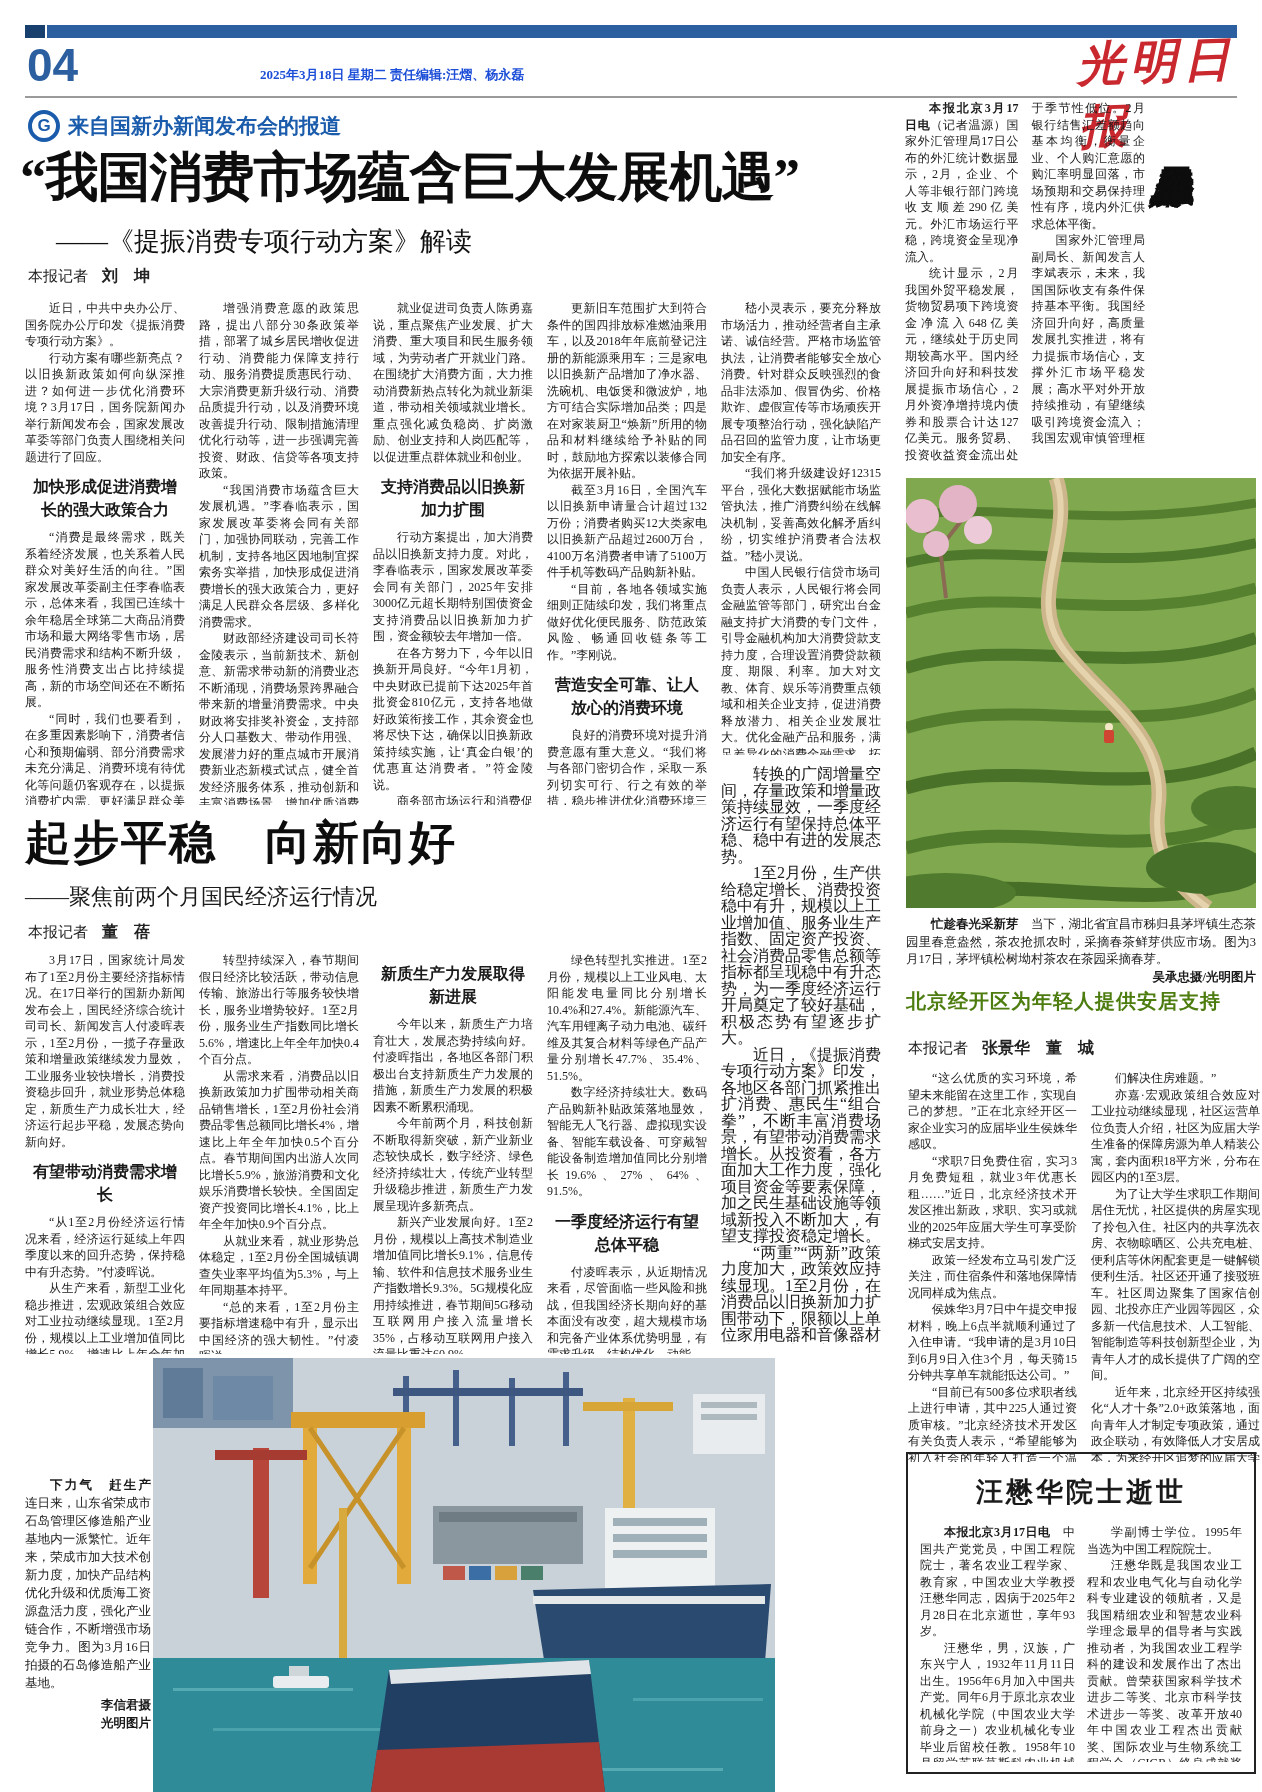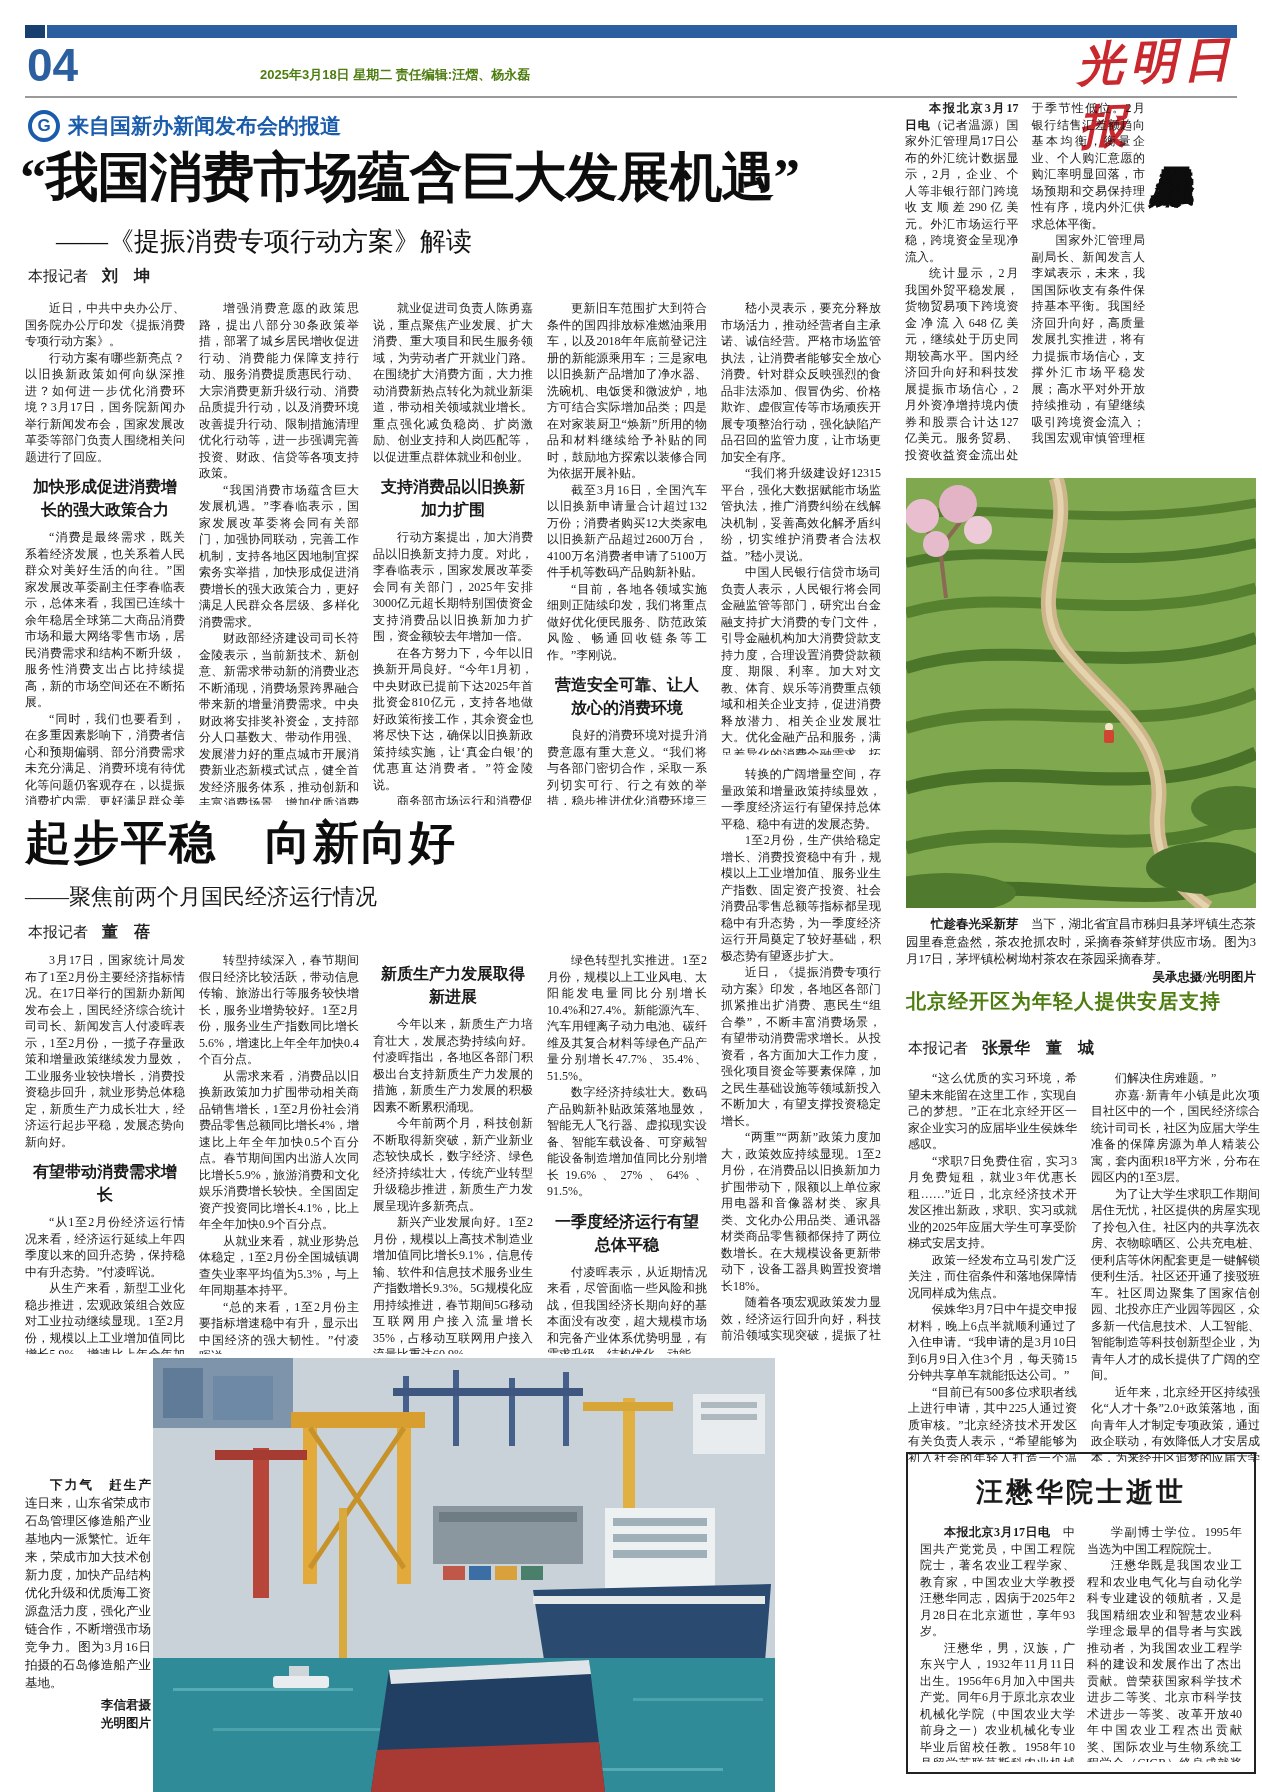--- a/index.html
+++ b/index.html
@@ -6,22 +6,22 @@
   #page{position:relative;width:1262px;height:1792px;background:#ffffff;overflow:hidden;
         font-family:"Liberation Serif","DejaVu Serif",serif;color:#1a1a1a;}
   .abs{position:absolute;}
   
   .topbar-sq{left:25px;top:25px;width:20px;height:13px;background:#17406e;}
   .topbar{left:47px;top:25px;width:1190px;height:13px;background:#2c5f9f;}
   .pageno{left:27px;top:38px;font-family:"Liberation Sans",sans-serif;font-weight:bold;
           font-size:46px;color:#2c5f9f;}
   .section{left:102px;top:36px;font-family:"Liberation Sans",sans-serif;font-weight:bold;
            font-size:44px;color:#1f5aa8;letter-spacing:5px;}
-  .dateline{left:260px;top:66px;font-family:Liberation Sans, sans-serif;font-size:13px;
-            font-weight:bold;color:#4d7c0f;}
+  .dateline{left:260px;top:66px;font-family:Liberation Serif, serif;font-size:13px;
+            font-weight:bold;color:#1d4ed8;}
   .masthead{left:1078px;top:30px;font-size:47px;color:#c9282e;font-weight:bold;
             font-style:italic;letter-spacing:6px;transform:rotate(-2deg);}
   .headrule{left:25px;top:96px;width:1212px;height:2px;background:#9a9a9a;}
   
   .kicker{left:28px;top:110px;display:flex;align-items:center;gap:8px;}
   .kicker-icon{display:inline-block;width:24px;height:24px;border:4px solid #1a5cab;border-radius:50%;
                color:#1a5cab;font-family:"Liberation Sans",sans-serif;font-weight:bold;font-size:17px;
                line-height:24px;text-align:center;}
   .kicker-text{font-family:"Liberation Sans",sans-serif;font-weight:bold;font-size:21px;color:#1a5cab;}
   .lead-headline{left:20px;top:142px;width:862px;font-size:53px;font-weight:bold;letter-spacing:-1px;
@@ -56,21 +56,21 @@
   .ship-photo{left:153px;top:1358px;width:622px;height:434px;}
   .ship-caption{left:25px;top:1476px;width:126px;font-size:12.5px;line-height:18px;}
   .ship-credit{text-align:right;font-weight:bold;margin-top:4px;}
   
   .eco-headline{left:25px;top:812px;font-size:46px;font-weight:bold;letter-spacing:2px;color:#0d0d0d;}
   .eco-subtitle{left:25px;top:882px;font-size:22px;}
   .eco-byline{left:28px;top:922px;}
   .eco-body{left:25px;top:952px;width:682px;height:402px;}
   .h402{height:402px;}
   .eco-col5{left:721px;top:766px;width:160px;height:578px;overflow:hidden;
-            font-size:12px;line-height:16.5px;}
+            font-size:16px;line-height:16.5px;}
   
   .housing-headline{left:906px;top:988px;width:352px;font-size:20px;font-weight:bold;
                     letter-spacing:1px;white-space:nowrap;color:#4d7c0f;}
   .housing-byline{left:908px;top:1038px;}
   .housing-body{left:908px;top:1070px;width:352px;height:392px;}
   .hcol{width:169px;height:392px;overflow:hidden;font-size:12px;line-height:16.5px;}
   
   .obit-box{left:906px;top:1452px;width:350px;height:322px;border:2px solid #222;
             box-sizing:border-box;padding:4px 12px;}
   .obit-headline{text-align:center;font-size:27px;font-weight:bold;margin-top:16px;
@@ -320,21 +320,21 @@
           <p class="para">“这么优质的实习环境，希望未来能留在这里工作，实现自己的梦想。”正在北京经开区一家企业实习的应届毕业生侯姝华感叹。</p>
           <p class="para">“求职7日免费住宿，实习3月免费短租，就业3年优惠长租……”近日，北京经济技术开发区推出新政，求职、实习或就业的2025年应届大学生可享受阶梯式安居支持。</p>
           <p class="para">政策一经发布立马引发广泛关注，而住宿条件和落地保障情况同样成为焦点。</p>
           <p class="para">侯姝华3月7日中午提交申报材料，晚上6点半就顺利通过了入住申请。“我申请的是3月10日到6月9日入住3个月，每天骑15分钟共享单车就能抵达公司。”</p>
           <p class="para">“目前已有500多位求职者线上进行申请，其中225人通过资质审核。”北京经济技术开发区有关负责人表示，“希望能够为初入社会的年轻人打造一个温暖、舒适且充满活力的落脚点，帮助他</p>
         </div>
     </div>
     <div class="hcol">
       <div>
           <p class="para">们解决住房难题。”</p>
-          <p class="para">亦嘉·新青年小镇是此次项目社区中的一个，国民经济综合统计司司长，社区为应届大学生准备的保障房源为单人精装公寓，套内面积18平方米，分布在园区内的1至3层。</p>
+          <p class="para">亦嘉·宏观政策组合效应对工业拉动继续显现，社区运营单位负责人介绍，社区为应届大学生准备的保障房源为单人精装公寓，套内面积18平方米，分布在园区内的1至3层。</p>
           <p class="para">为了让大学生求职工作期间居住无忧，社区提供的房屋实现了拎包入住。社区内的共享洗衣房、衣物晾晒区、公共充电桩、便利店等休闲配套更是一键解锁便利生活。社区还开通了接驳班车。社区周边聚集了国家信创园、北投亦庄产业园等园区，众多新一代信息技术、人工智能、智能制造等科技创新型企业，为青年人才的成长提供了广阔的空间。</p>
           <p class="para">近年来，北京经开区持续强化“人才十条”2.0+政策落地，面向青年人才制定专项政策，通过政企联动，有效降低人才安居成本，为来经开区追梦的应届大学生卸下“住房包袱”，让他们轻装上阵。</p>
         </div>
     </div>
   </div>
 
   <div class="abs obit-box">
     <div class="obit-headline">汪懋华院士逝世</div>
     <div class="obit-body">
       <div class="ocol">

